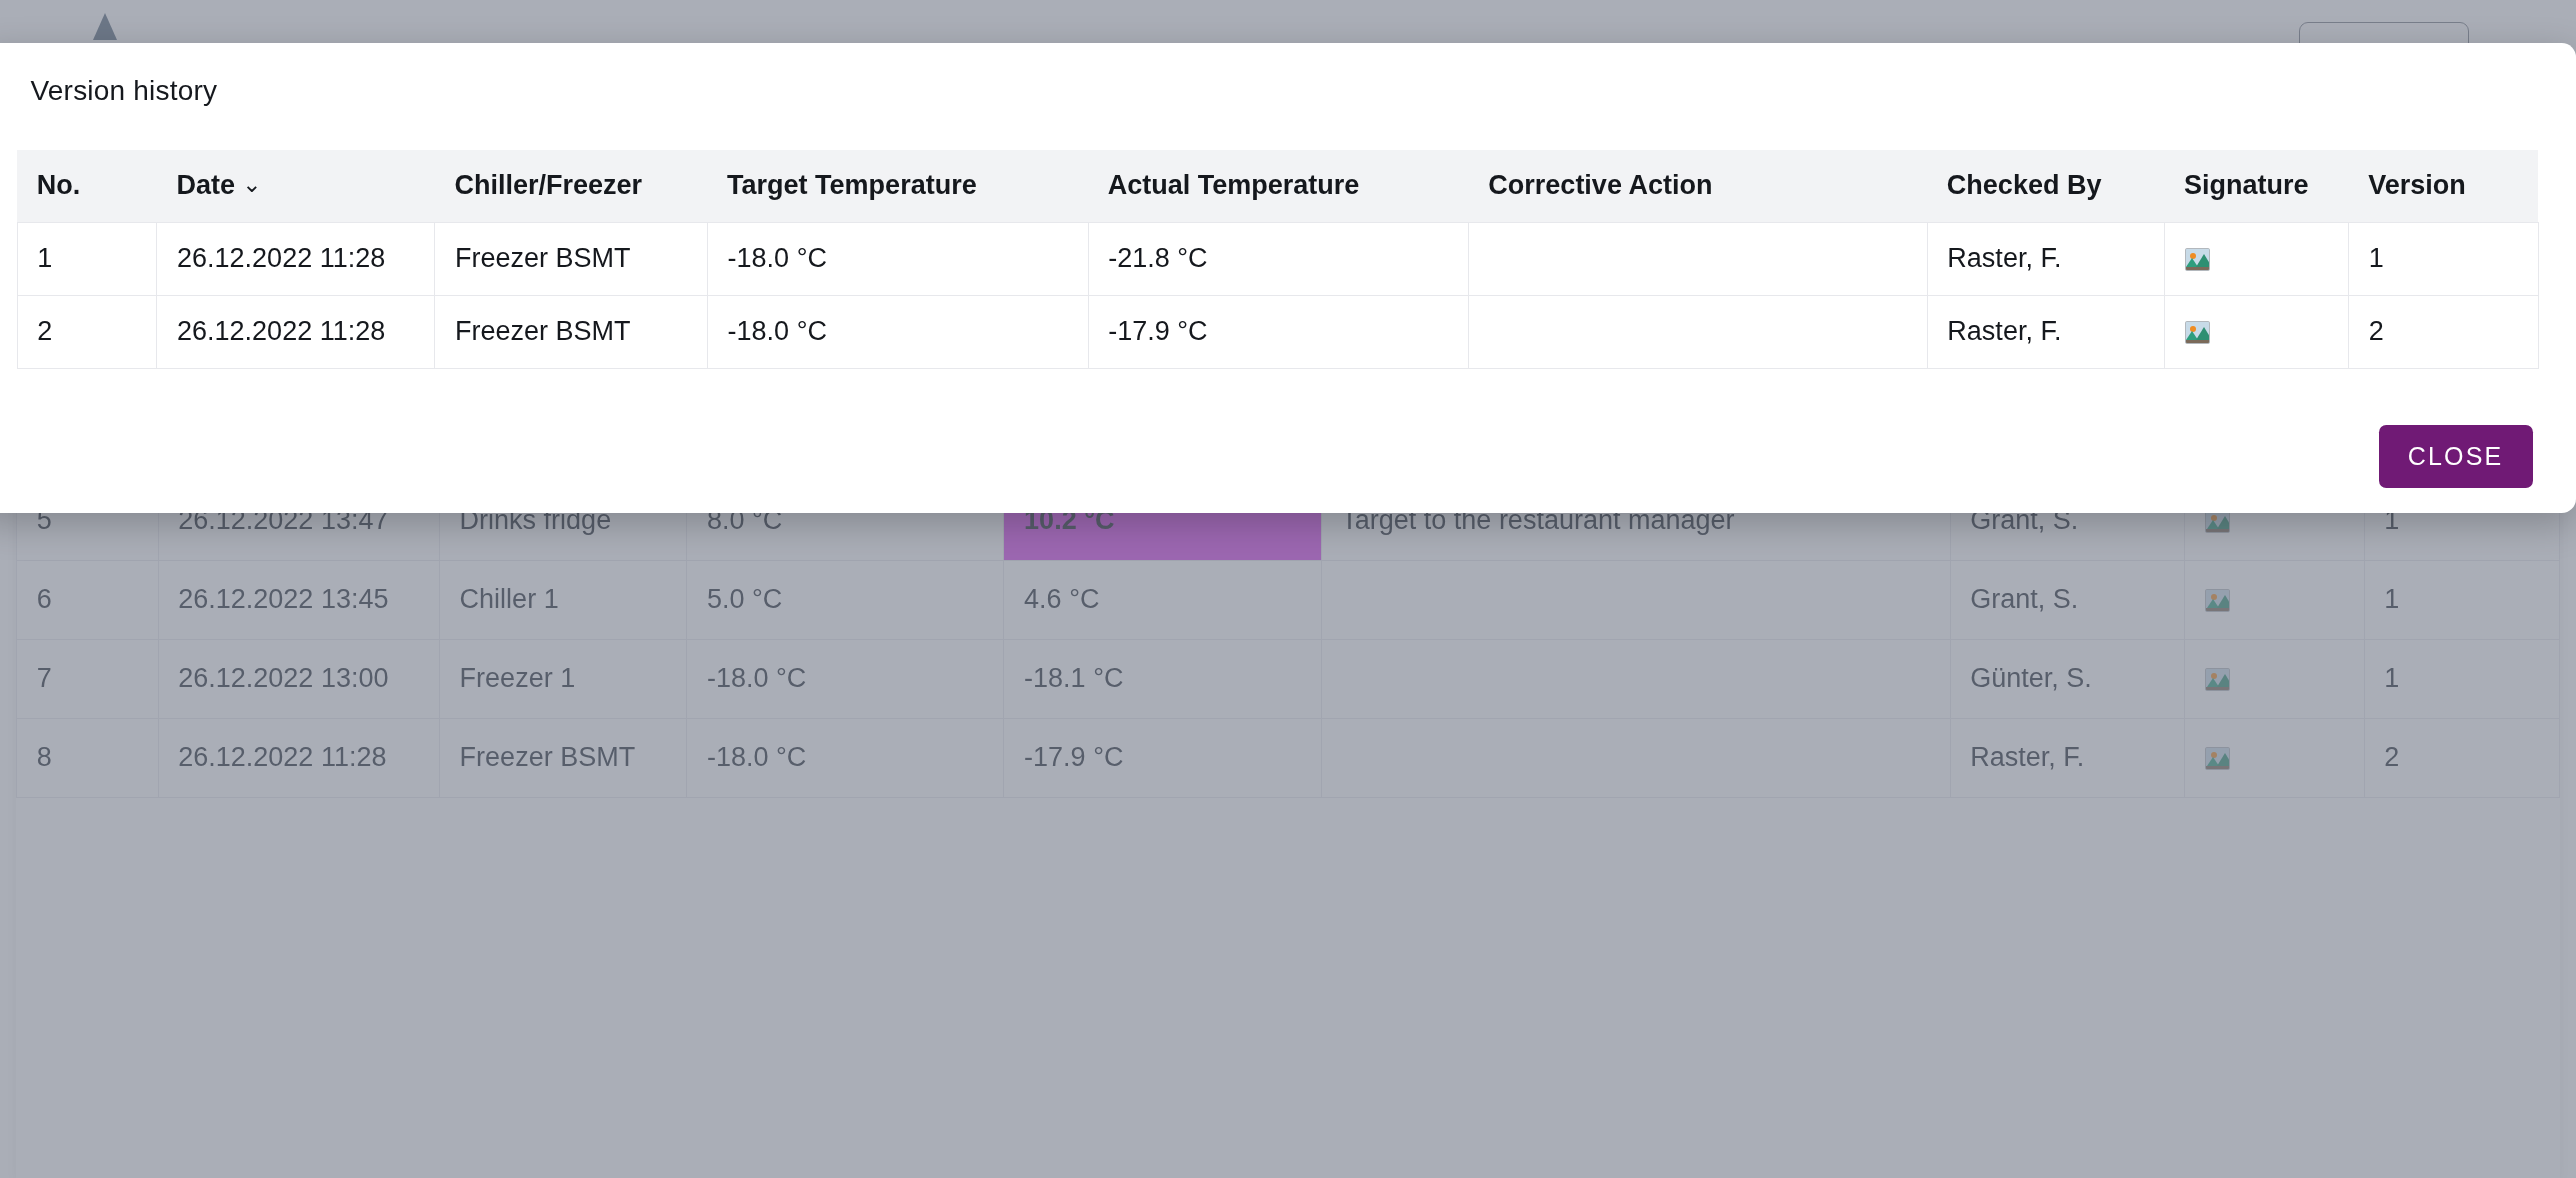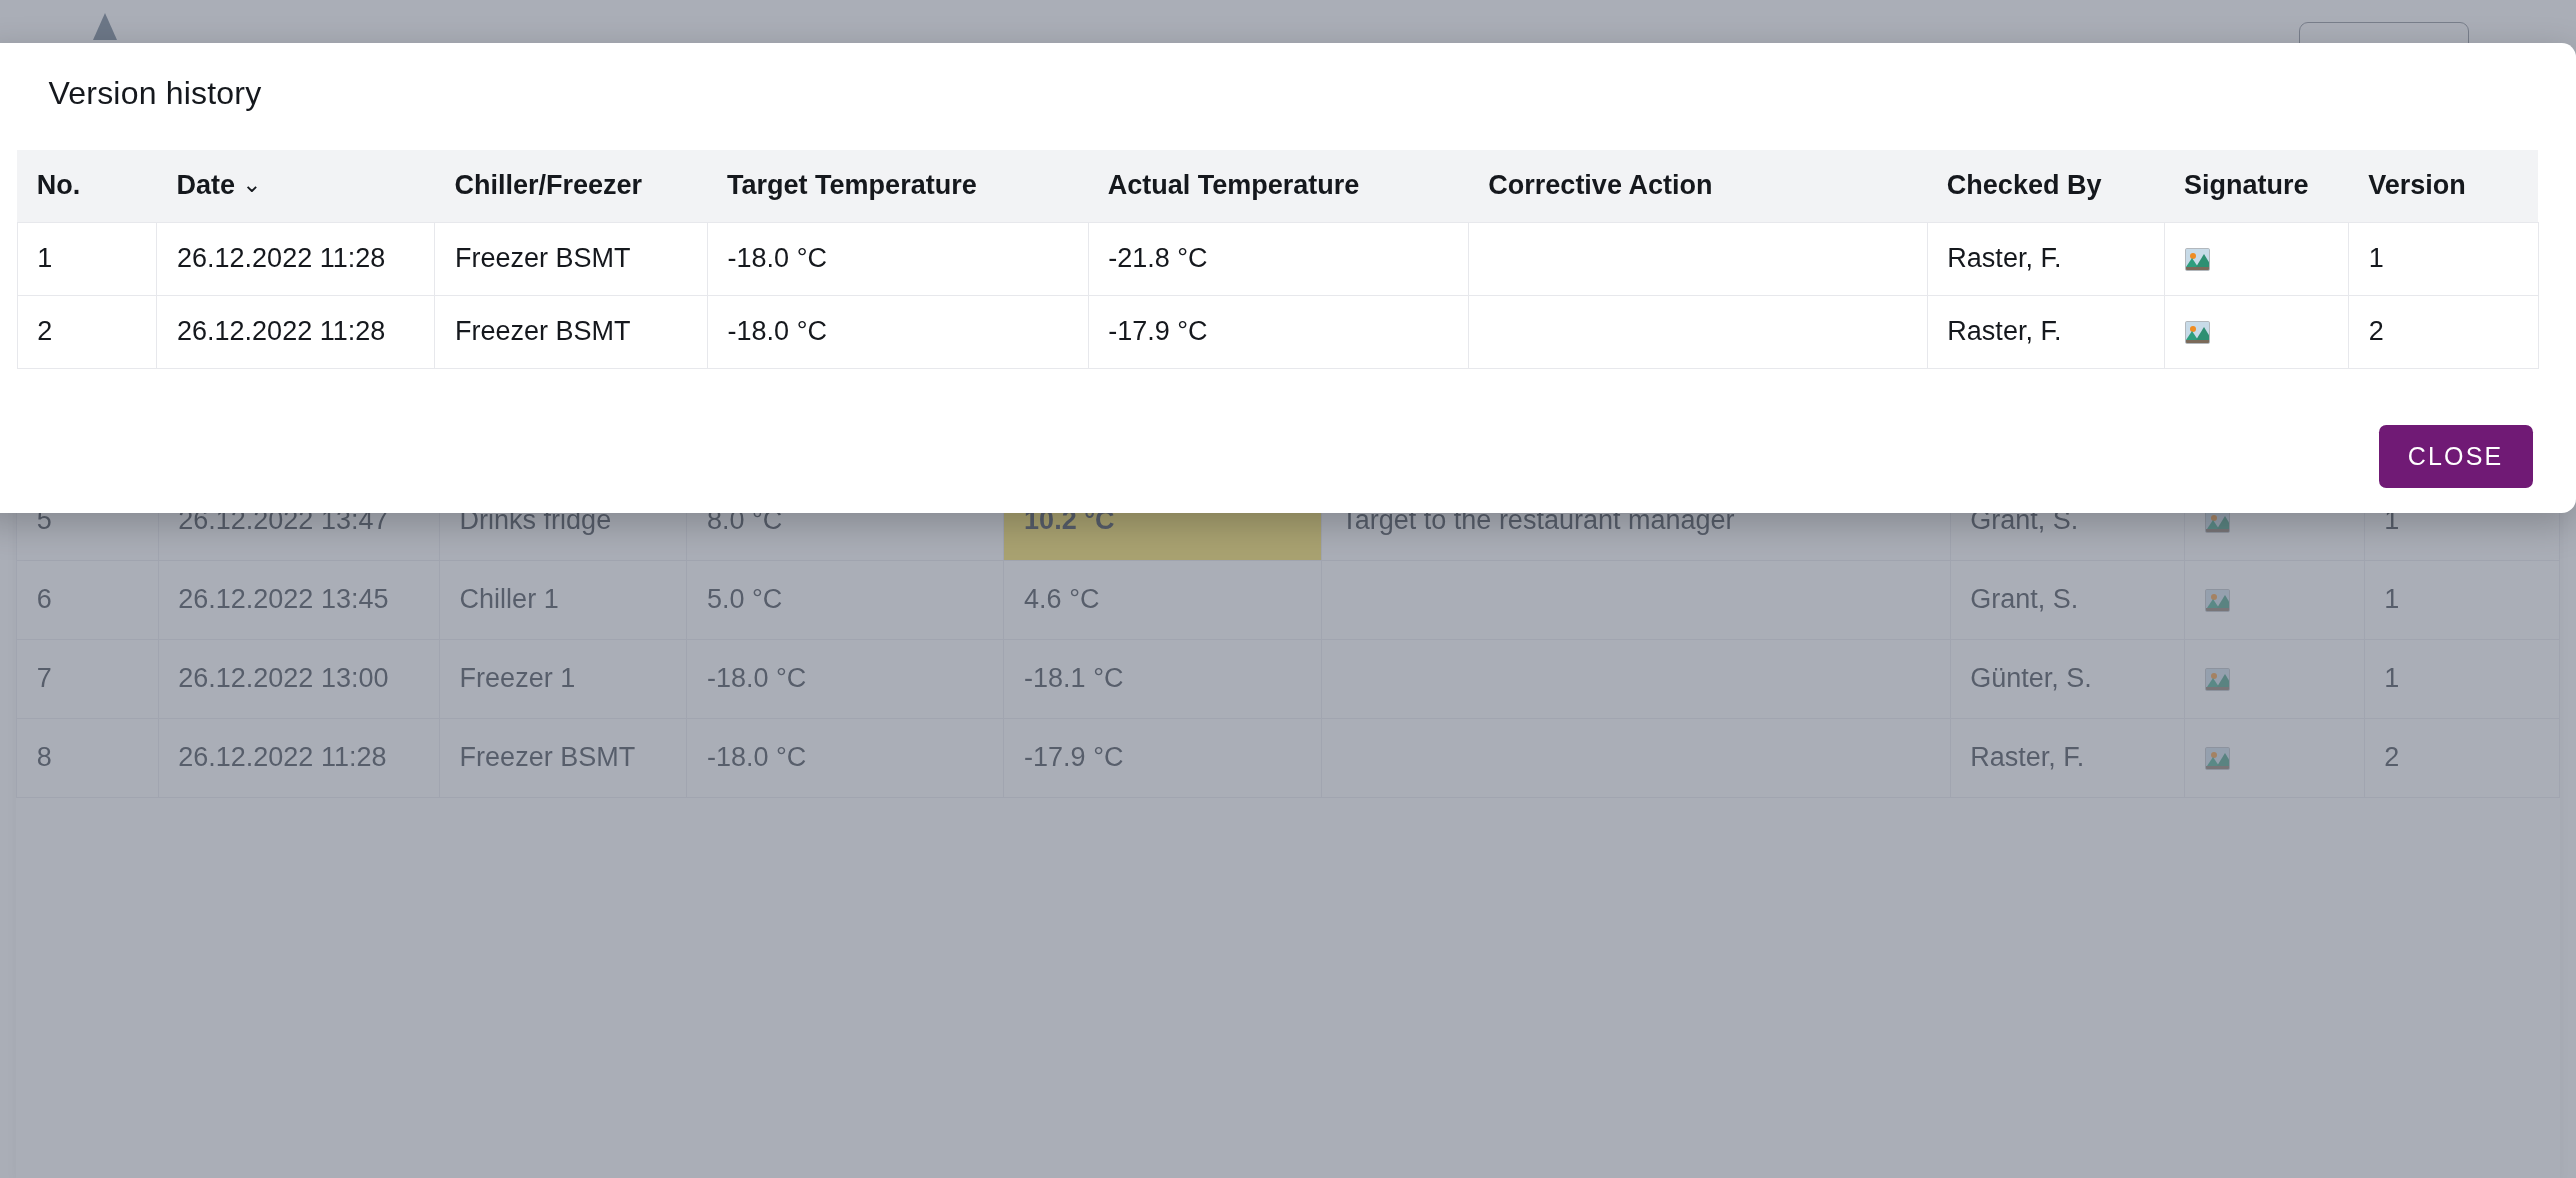--- a/index.html
+++ b/index.html
@@ -87,21 +87,21 @@
   }
 
   table.bg-table tbody td {
     border: 0.9px solid #e7e8ec;
     padding: 21.5px 19.7px;
     vertical-align: middle;
     height: 79px;
   }
 
   .bg-hl {
-    background: #fde047;
+    background: #d946ef;
     font-weight: 700;
   }
 
   
   .c-no   { width: 79px; }
   .c-date { width: 157px; }
   .c-unit { width: 138px; }
   .c-tgt  { width: 177px; }
   .c-act  { width: 177px; }
   .c-corr { width: 351px; }
@@ -166,23 +166,23 @@
     width: 2597px;
     height: 470px;
     background: #ffffff;
     border-radius: 14.3px;
     box-shadow: 0 10.7px 36px rgba(0,0,0,0.22);
     overflow: hidden;
   }
 
   .modal-title {
     position: absolute;
-    left: 70px;
+    left: 52px;
     top: 32px;
-    font-size: 32px;
+    font-size: 28px;
     color: #15181d;
     letter-spacing: 0.2px;
   }
 
   .modal-table-wrap {
     position: absolute;
     left: 38px;
     top: 107px;
     width: 2522px;
   }

